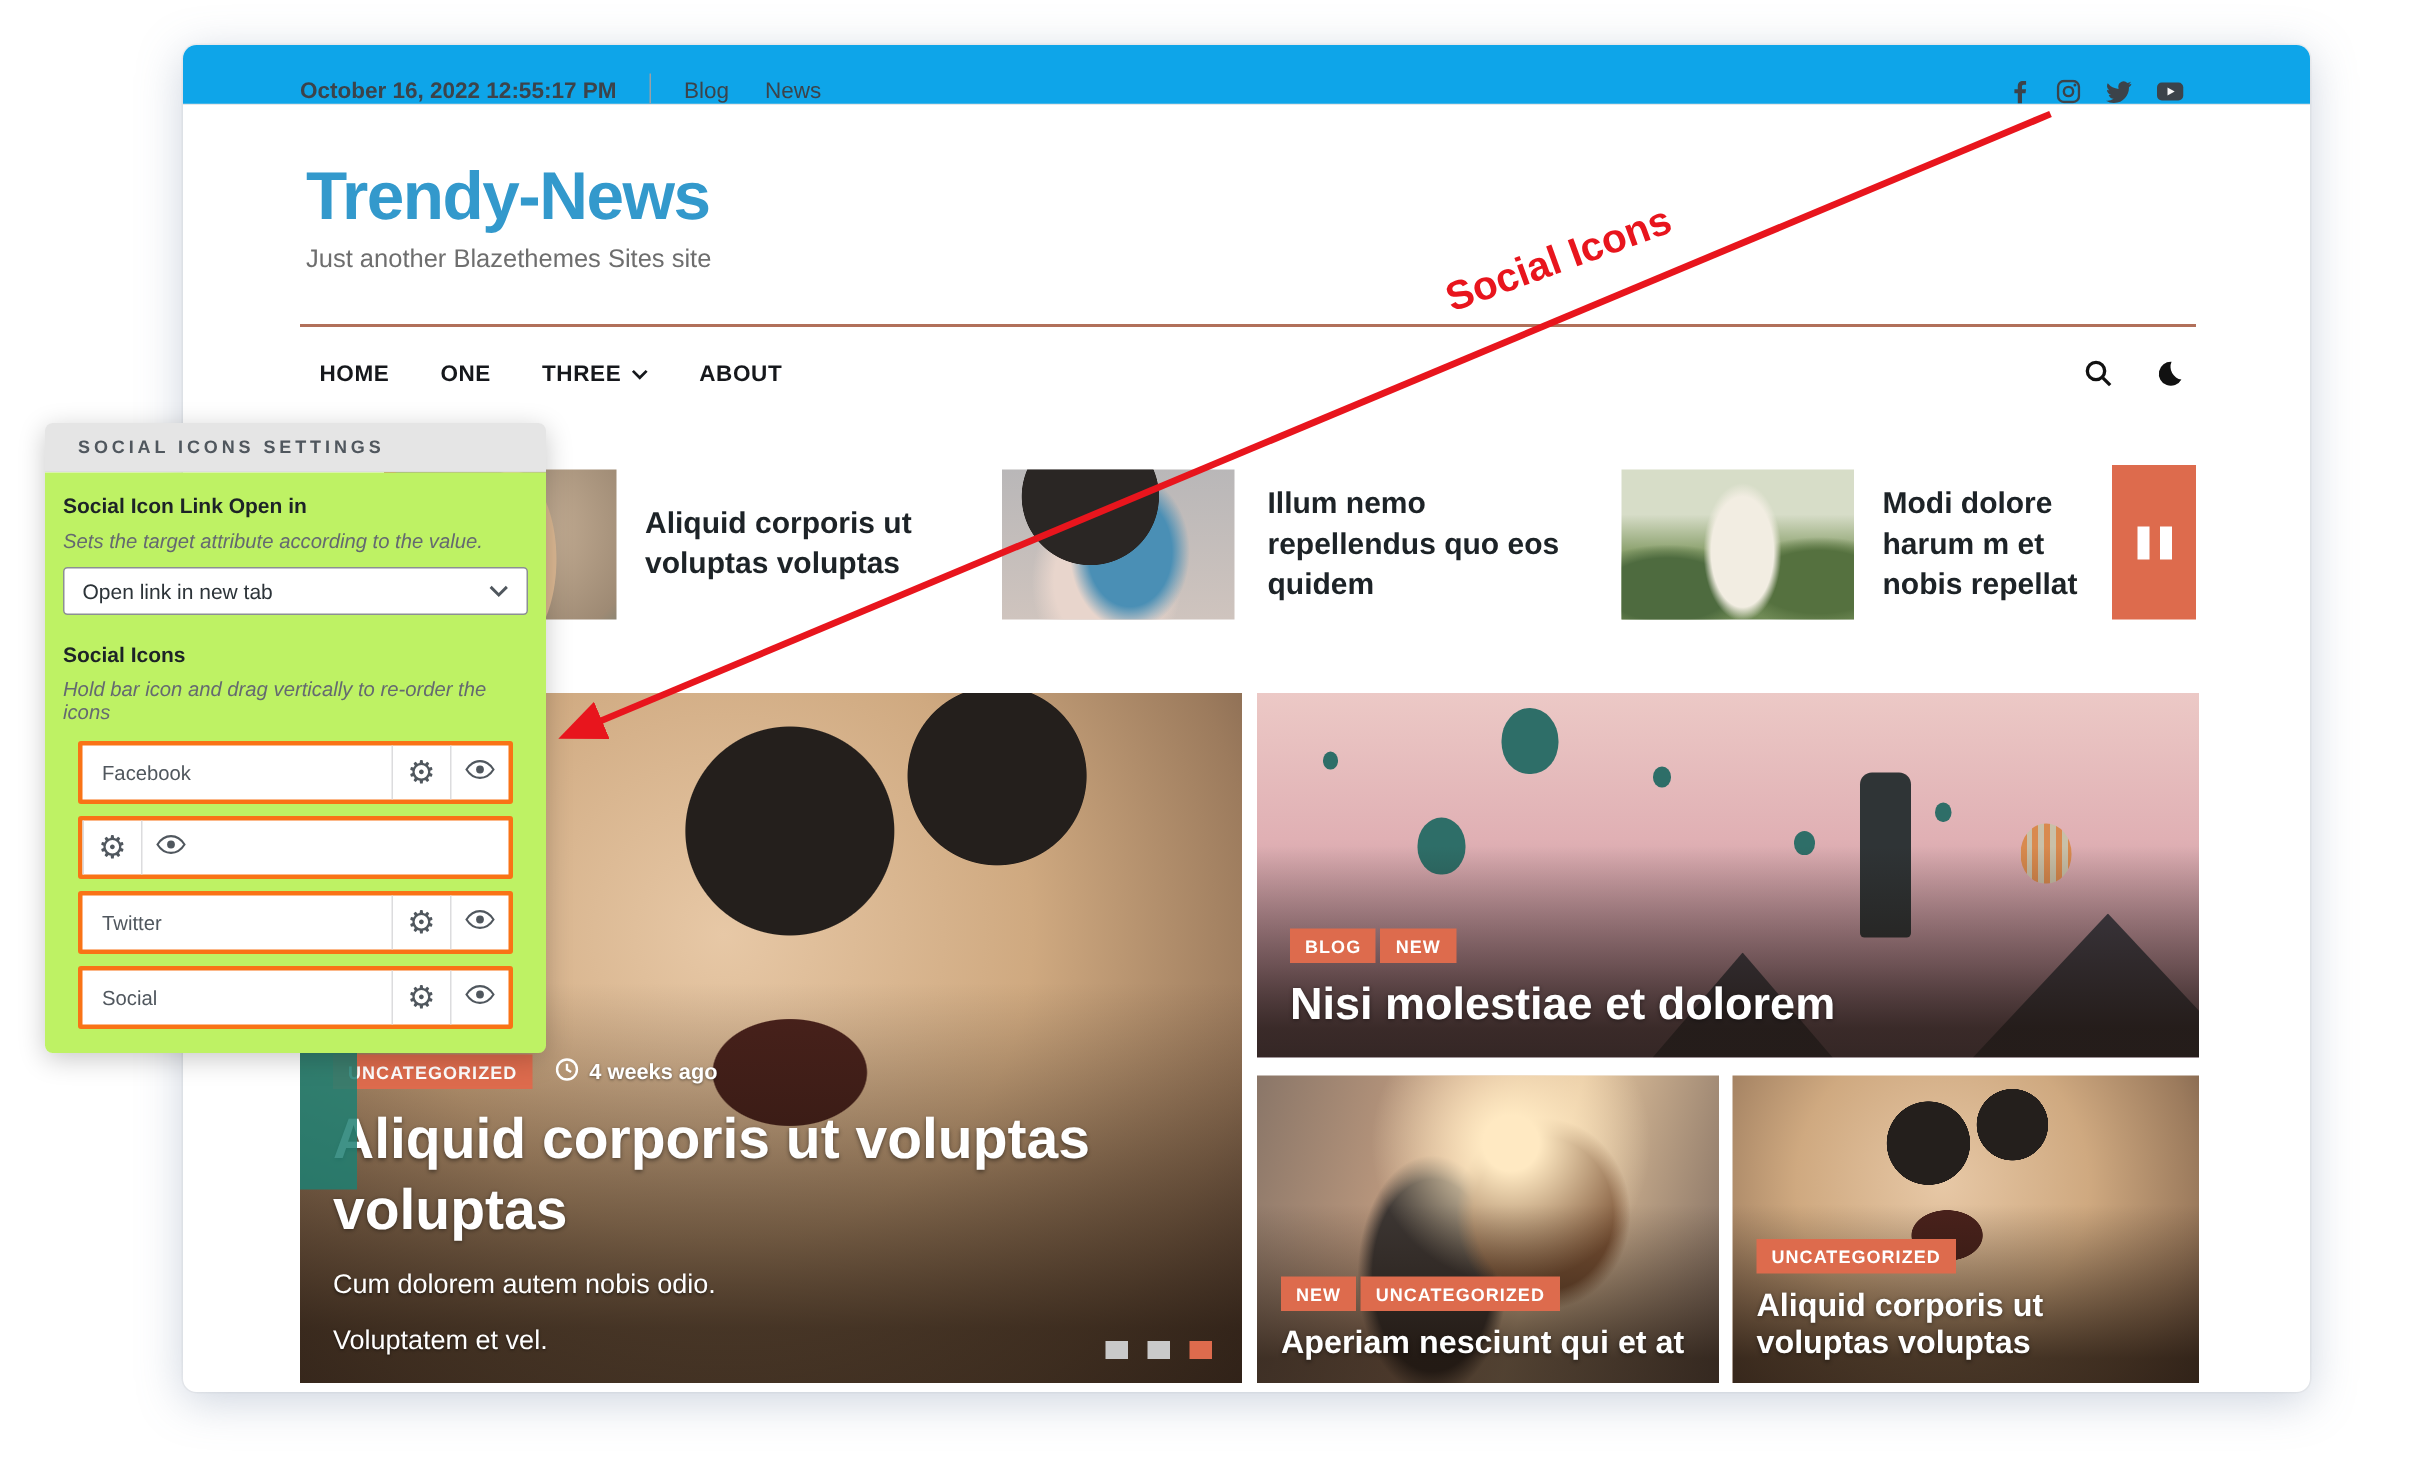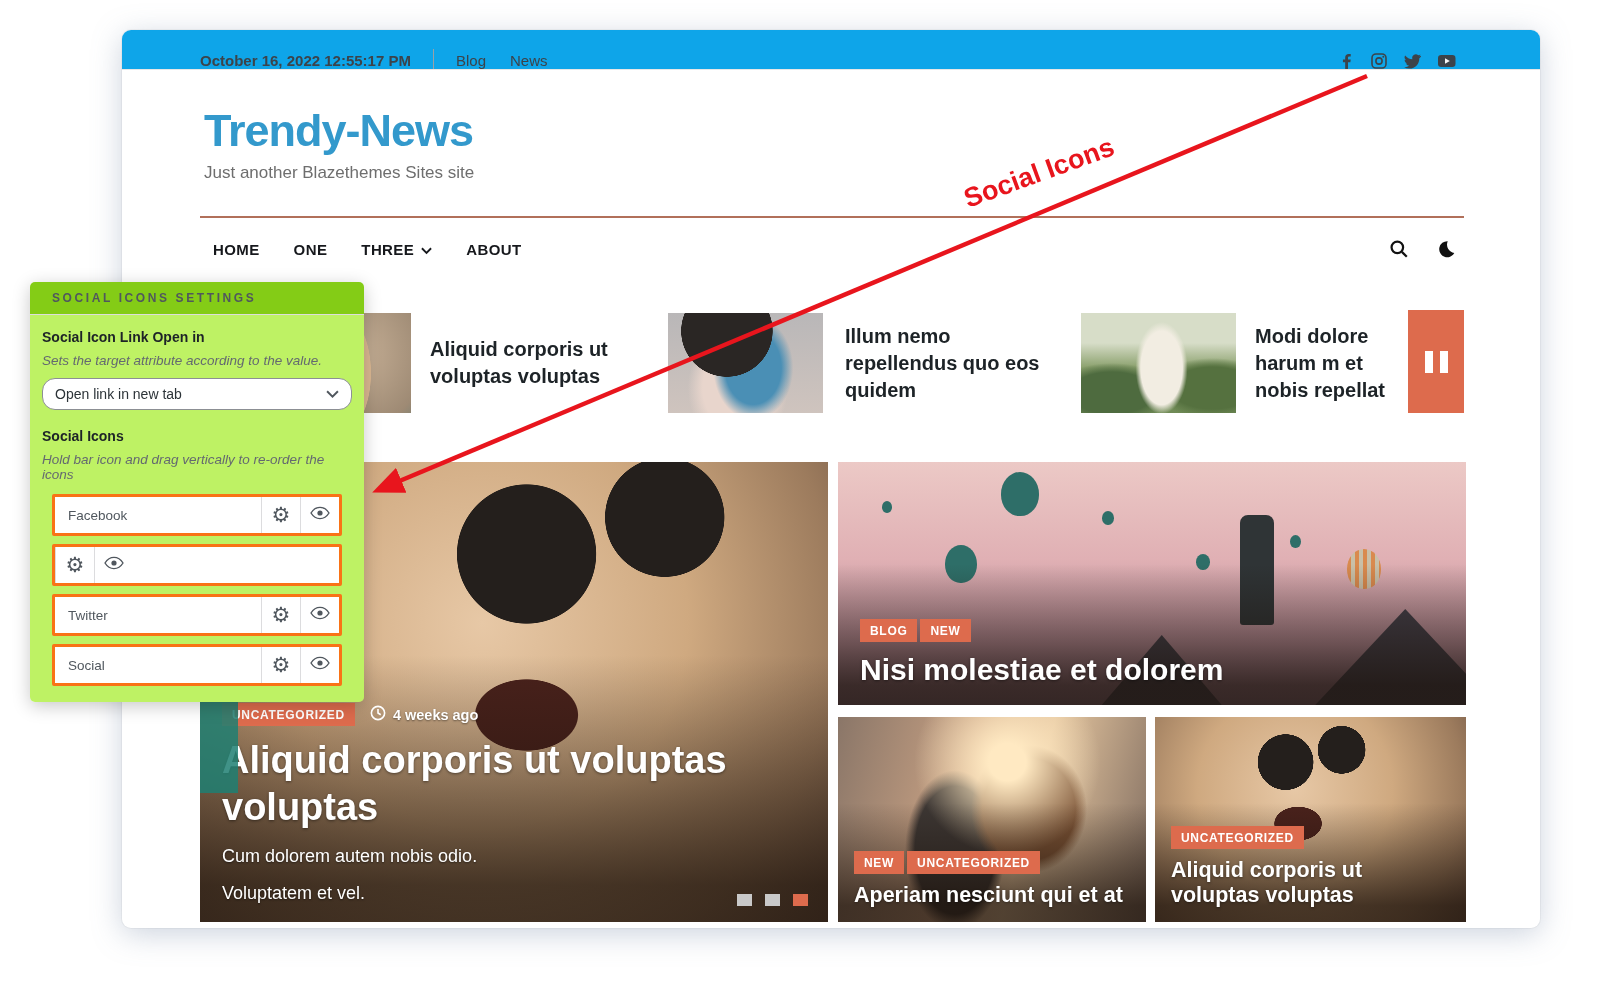--- a/index.html
+++ b/index.html
@@ -99,27 +99,27 @@
   .figure-man { position:absolute; background:#2f3436; border-radius:8px 8px 3px 3px; }
   .img-dog { background:
       radial-gradient(circle at 55% 22%, #ffe9c2 0 8%, rgba(255,233,194,0) 40%),
       radial-gradient(ellipse 58px 64px at 62% 45%, #7a5235 0 80%, rgba(122,82,53,0) 100%),
       radial-gradient(ellipse 50px 80px at 38% 65%, #3d3734 0 80%, rgba(61,55,52,0) 100%),
       linear-gradient(105deg, #8a7668, #c9a284 40%, #e3c49e 60%, #7d6a5e 100%); }
 
   
   .panel { position:absolute; left:30px; top:282px; width:334px; z-index:40;
            border-radius:5px; box-shadow:0 4px 18px rgba(0,0,0,.22); }
-  .panel-header { height:33px; background:#84cc16; border-bottom:1px solid #ddd; border-radius:5px 5px 0 0;
+  .panel-header { height:33px; background:#e5e5e5; border-bottom:1px solid #ddd; border-radius:5px 5px 0 0;
                   display:flex; align-items:center; padding-left:22px;
                   font-size:12px; font-weight:600; letter-spacing:2.6px; color:#50575e; }
   .panel-body { background:#bef264; border-radius:0 0 5px 5px; padding:14px 12px 16px; }
   .ctrl-label { font-size:14px; font-weight:700; color:#1d2327; }
   .ctrl-desc { font-size:13.5px; font-style:italic; color:#646970; margin-top:8px; }
-  .wp-select { margin-top:10px; height:32px; background:#fff; border:1px solid #8c8f94; border-radius:13px;
+  .wp-select { margin-top:10px; height:32px; background:#fff; border:1px solid #8c8f94; border-radius:3px;
                display:flex; align-items:center; padding:0 12px; font-size:14px; color:#2c3338; cursor:pointer; }
   .wp-select .chev { margin-left:auto; color:#50575e; }
   .sec2 { margin-top:18px; }
   .icon-list { margin:12px 10px 0; }
   .icon-row { height:42px; background:#fff; border:3px solid #f97316; border-radius:2px;
               display:flex; align-items:stretch; margin-bottom:8px; }
   .icon-row:last-child { margin-bottom:0; }
   .icon-row .rlabel { flex:1; display:flex; align-items:center; padding-left:13px;
                       font-size:13.5px; color:#50575e; cursor:grab; }
   .icon-row .rbtn { width:39px; display:flex; align-items:center; justify-content:center;

